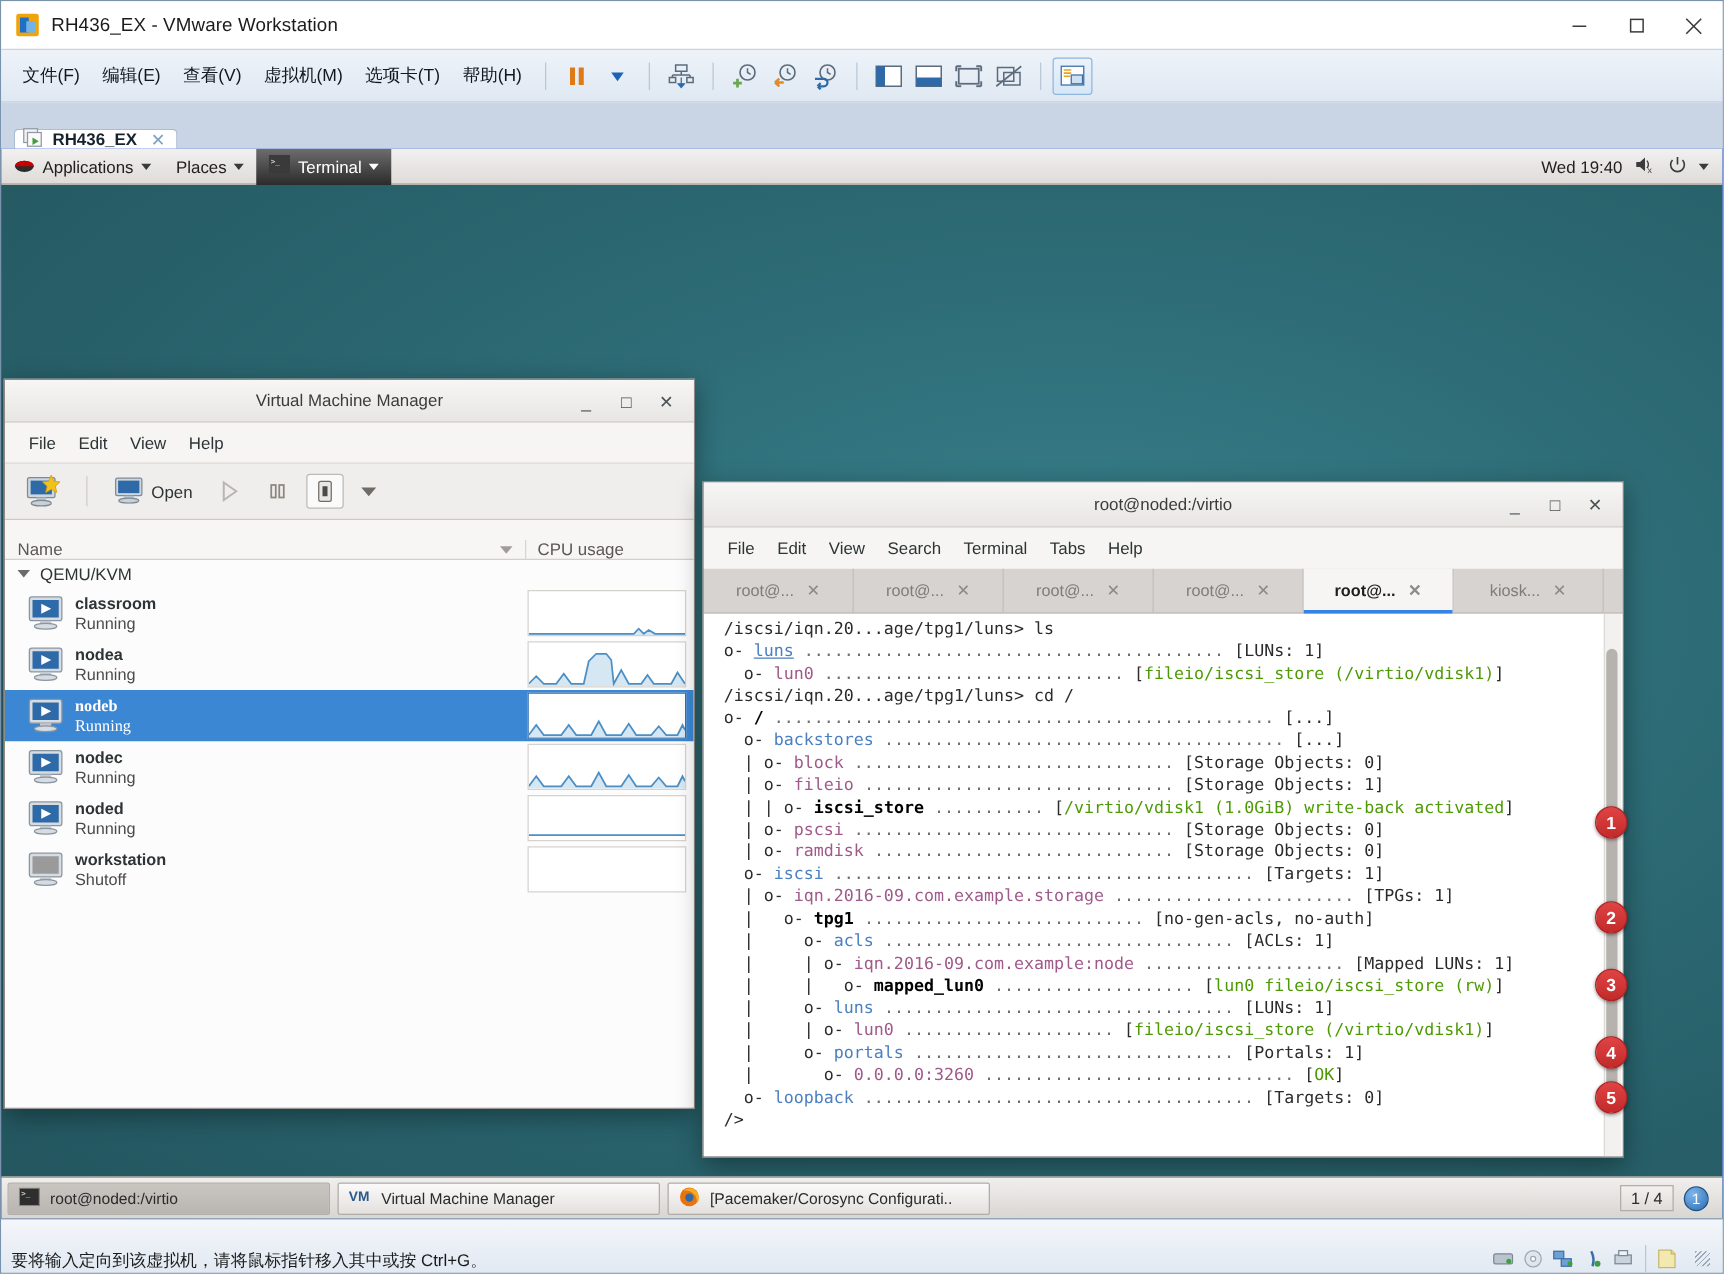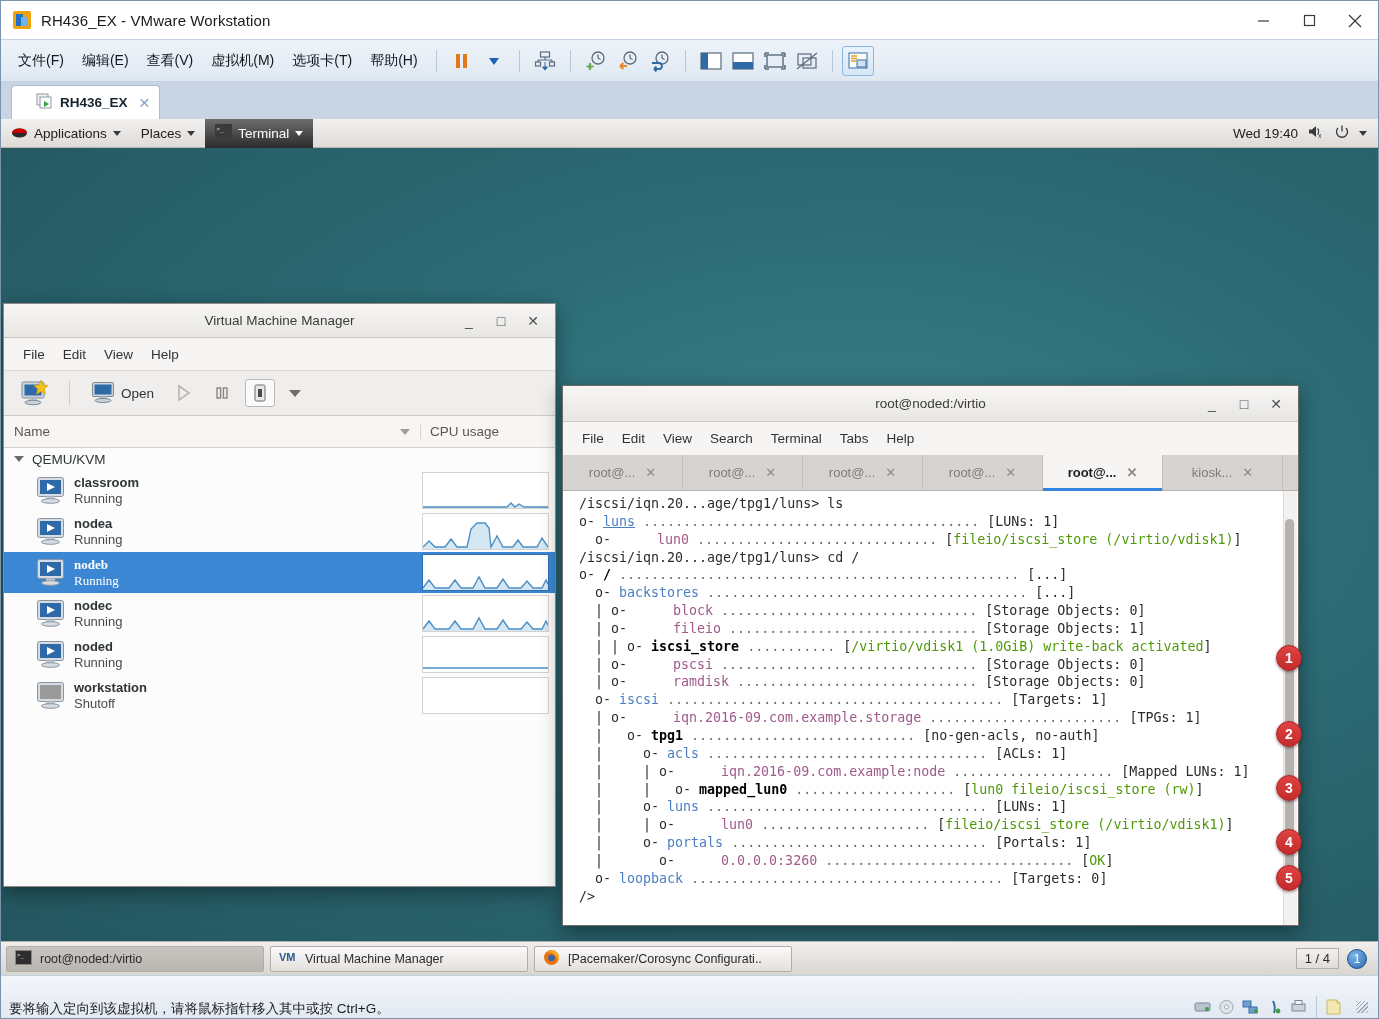--- a/index.html
+++ b/index.html
@@ -28,23 +28,23 @@
                 border-bottom:1px solid #c3d0de; display:flex; align-items:center;
                 padding-left:8px; flex:0 0 auto; }
   .vm-menu { padding:5px 9px; font-size:14px; color:#11181f; white-space:nowrap; }
   .tb-sep { width:1px; height:22px; background:#b9c7d6; margin:0 9px; }
   .tb-btn { width:32px; height:30px; display:flex; align-items:center; justify-content:center;
             position:relative; }
   .tb-btn.sel { border:1px solid #8fb6dd; background:linear-gradient(#eaf3fb,#d6e7f7); border-radius:3px;}
 
   .vm-tabstrip { height:37px; background:#c9d5e5; display:flex; align-items:flex-end;
                  padding-left:10px; flex:0 0 auto;}
-  .vm-tab { height:34px; background:#ffffff; border:1px solid #a9bdd4; border-bottom:none;
+  .vm-tab { height:16px; background:#ffffff; border:1px solid #a9bdd4; border-bottom:none;
             border-radius:4px 4px 0 0; display:flex; align-items:center; gap:7px;
-            padding:0 9px 0 24px; font-size:13.5px; font-weight:bold; color:#16232e; }
+            padding:0 9px 0 6px; font-size:13.5px; font-weight:bold; color:#16232e; }
   .vm-tab .tabclose { color:#7da0c4; font-size:14px; font-weight:normal; margin-left:4px;}
 
   
   #guest { flex:1 1 auto; position:relative; overflow:hidden; background:#1d4ed8;}
 
   .gnome-panel { position:absolute; left:0; right:0; top:0; height:29px;
                  background:linear-gradient(#f2f1f0,#dedbd8); border-bottom:1px solid #b6b3ae;
                  display:flex; align-items:center; font-size:13.5px; color:#22201e; z-index:50;}
   .gp-item { display:flex; align-items:center; gap:6px; padding:0 10px; height:29px; }
   .gp-item.active { background:linear-gradient(#6d6d6d,#2b2b2b); color:#fff; }
@@ -71,33 +71,33 @@
                  background:#f6f5f4; font-size:13.5px; color:#2e3436;}
   .gtk-menu { padding:4px 9px; border-radius:3px;}
 
   
   #virtman { left:2px; top:155px; width:553px; height:584px; }
   .vmm-toolbar { height:46px; border-top:1px solid #dedad6; border-bottom:1px solid #cdc9c4;
                  background:#f0eeec; display:flex; align-items:center; padding:0 10px; gap:7px;}
   .vmm-tb-sep { width:1px; height:24px; background:#cfcbc6; margin:0 8px;}
   .vmm-tb-item { display:flex; align-items:center; gap:6px; padding:3px 6px; border-radius:3px;
                  font-size:13.5px; color:#2e3436;}
-  .vmm-cols { height:32px; display:flex; align-items:center; background:#f7f6f5;
+  .vmm-cols { height:32px; display:flex; align-items:flex-end; background:#f7f6f5;
               border-bottom:1px solid #d3cfcb; font-size:13.5px; color:#5a5754;}
   .vmm-col-name { flex:0 0 416px; padding-left:10px; display:flex; align-items:center;}
   .vmm-col-name .sortcaret { margin-left:auto; margin-right:10px;
         width:0;height:0;border-left:5px solid transparent;border-right:5px solid transparent;
         border-top:6px solid #a09d99;}
   .vmm-col-cpu { flex:1 1 auto; padding-left:9px; border-left:1px solid #d8d4d0; }
   .vmm-list { flex:1 1 auto; background:#fcfcfc; overflow:hidden; }
   .vmm-group { display:flex; align-items:center; gap:8px; height:22px; padding-left:10px;
                font-size:13.5px; color:#2e3436;}
   .vmm-group .tri { width:0;height:0;border-left:5px solid transparent;border-right:5px solid transparent;
                     border-top:6px solid #6b6b6b;}
-  .vmm-row { display:flex; align-items:center; height:41px; padding-left:31px; }
+  .vmm-row { display:flex; align-items:center; height:41px; padding-left:17px; }
   .vmm-row.sel { background:#3b87d3; }
   .vmm-row .vmicon { width:31px;height:29px; flex:0 0 auto; margin-right:8px; }
   .vmm-txt { display:flex; flex-direction:column; justify-content:center; line-height:1.18; flex:1 1 auto;}
   .vmm-name { font-size:13px; font-weight:bold; color:#2e3436;}
   .vmm-state { font-size:13px; color:#4a4a4a;}
   .vmm-row.sel .vmm-name, .vmm-row.sel .vmm-state { color:#ffffff;font-family:Liberation Serif, serif;}
   .vmm-graph { flex:0 0 127px; height:37px; background:#fff; border:1px solid #d6d2ce;
                margin-right:6px; position:relative; overflow:hidden;}
   .vmm-row.sel .vmm-graph { border-color:#2f6fb0; }
 
@@ -111,21 +111,21 @@
   .term-tab .tclose { font-size:13px; color:#8d8a87;}
   .term-tab.active { background:#f6f5f4; color:#1e1e1e; font-weight:bold; }
   .term-tab.active:after { content:""; position:absolute; left:0; right:0; bottom:-1px; height:3px;
                            background:#3584e4;}
   .term-body { flex:1 1 auto; background:#ffffff; position:relative; overflow:hidden;
                font-family:"DejaVu Sans Mono","Liberation Mono",monospace; font-size:13.3px;
                line-height:17.85px; padding:4px 0 0 16px; color:#2b2b2b;}
   .tline { white-space:pre; height:17.85px; }
   .c-blue   { color:#4a7fc1; }
   .c-blue-u { color:#4a7fc1; text-decoration:underline; }
-  .c-mag    { color:#a05a8a;margin-left:38px; }
+  .c-mag    { color:#a05a8a; }
   .c-green  { color:#4e9a06; }
   .c-bold   { font-weight:bold; color:#000; }
   .c-dot    { color:#6f6f6f; }
   .term-scroll { position:absolute; right:1px; top:0; bottom:0; width:14px; background:#f2f1f0;
                  border-left:1px solid #dcdad7;}
   .term-thumb { position:absolute; right:3px; width:9px; border-radius:5px; background:#b6b2ae;}
 
   
   .badge { position:absolute; width:26px; height:26px; border-radius:50%;
            background:linear-gradient(#e04343,#c22b2b); color:#fff; font-weight:bold;

